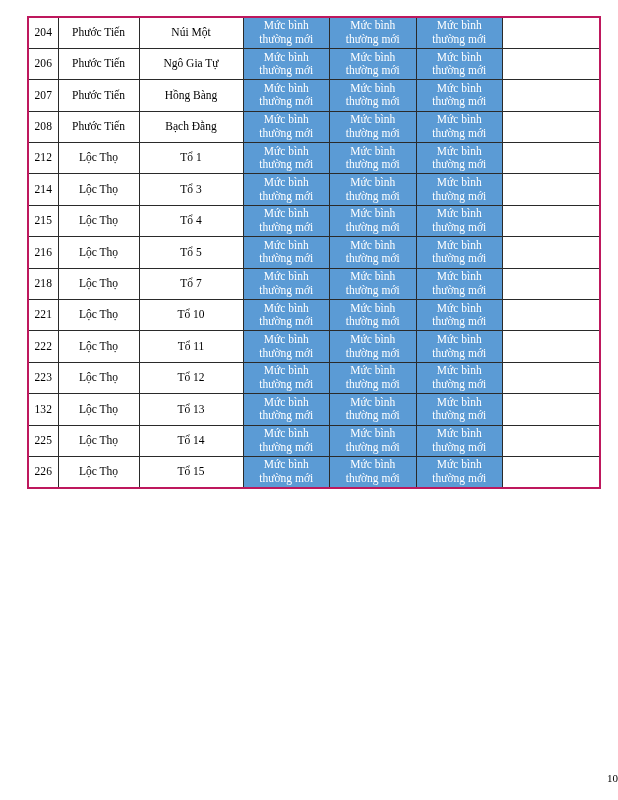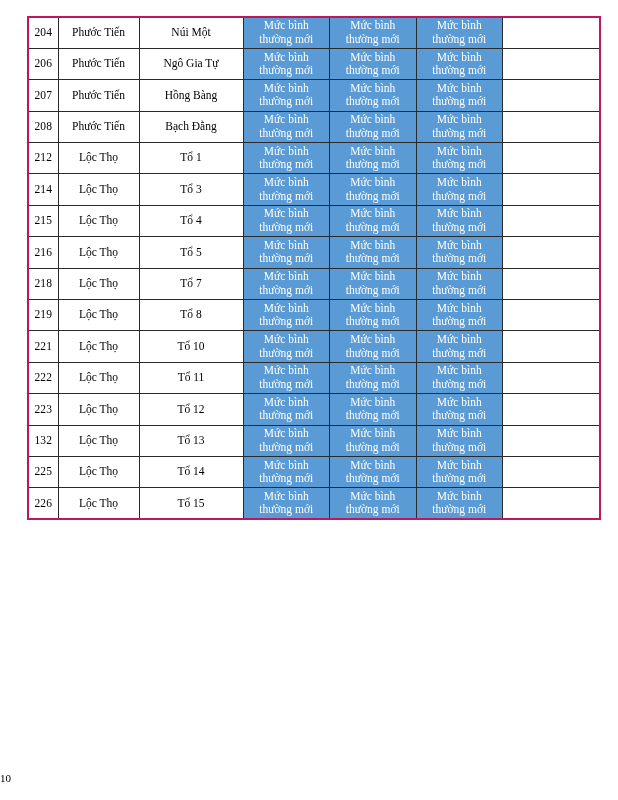--- a/index.html
+++ b/index.html
@@ -77,24 +77,25 @@
   }
   td.note {
     background: #ffffff;
   }
 
   .page-number {
     position: absolute;
     left: 0;
     right: 0;
     top: 772px;
-    text-align: left;
+    text-align: right;
     font-size: 11px;
     font-family: "Liberation Serif", "DejaVu Serif", serif;
     color: #000000;
+    padding-left: 44px;
   }
 </style>
 </head>
 <body>
 
 <div class="page">
 
   <div class="table-wrap">
     <table class="doc-table">
       <colgroup>
@@ -263,38 +264,20 @@
               <span class="lvl-txt">Mức bình</span>
               <span class="lvl-txt">thường mới</span>
             </td>
             <td class="level">
               <span class="lvl-txt">Mức bình</span>
               <span class="lvl-txt">thường mới</span>
             </td>
             <td class="note"></td>
           </tr>
           <tr>
-            <td class="stt">219</td>
-            <td class="ward">Lộc Thọ</td>
-            <td class="area">Tổ 8</td>
-            <td class="level">
-              <span class="lvl-txt">Mức bình</span>
-              <span class="lvl-txt">thường mới</span>
-            </td>
-            <td class="level">
-              <span class="lvl-txt">Mức bình</span>
-              <span class="lvl-txt">thường mới</span>
-            </td>
-            <td class="level">
-              <span class="lvl-txt">Mức bình</span>
-              <span class="lvl-txt">thường mới</span>
-            </td>
-            <td class="note"></td>
-          </tr>
-          <tr>
             <td class="stt">221</td>
             <td class="ward">Lộc Thọ</td>
             <td class="area">Tổ 10</td>
             <td class="level">
               <span class="lvl-txt">Mức bình</span>
               <span class="lvl-txt">thường mới</span>
             </td>
             <td class="level">
               <span class="lvl-txt">Mức bình</span>
               <span class="lvl-txt">thường mới</span>

